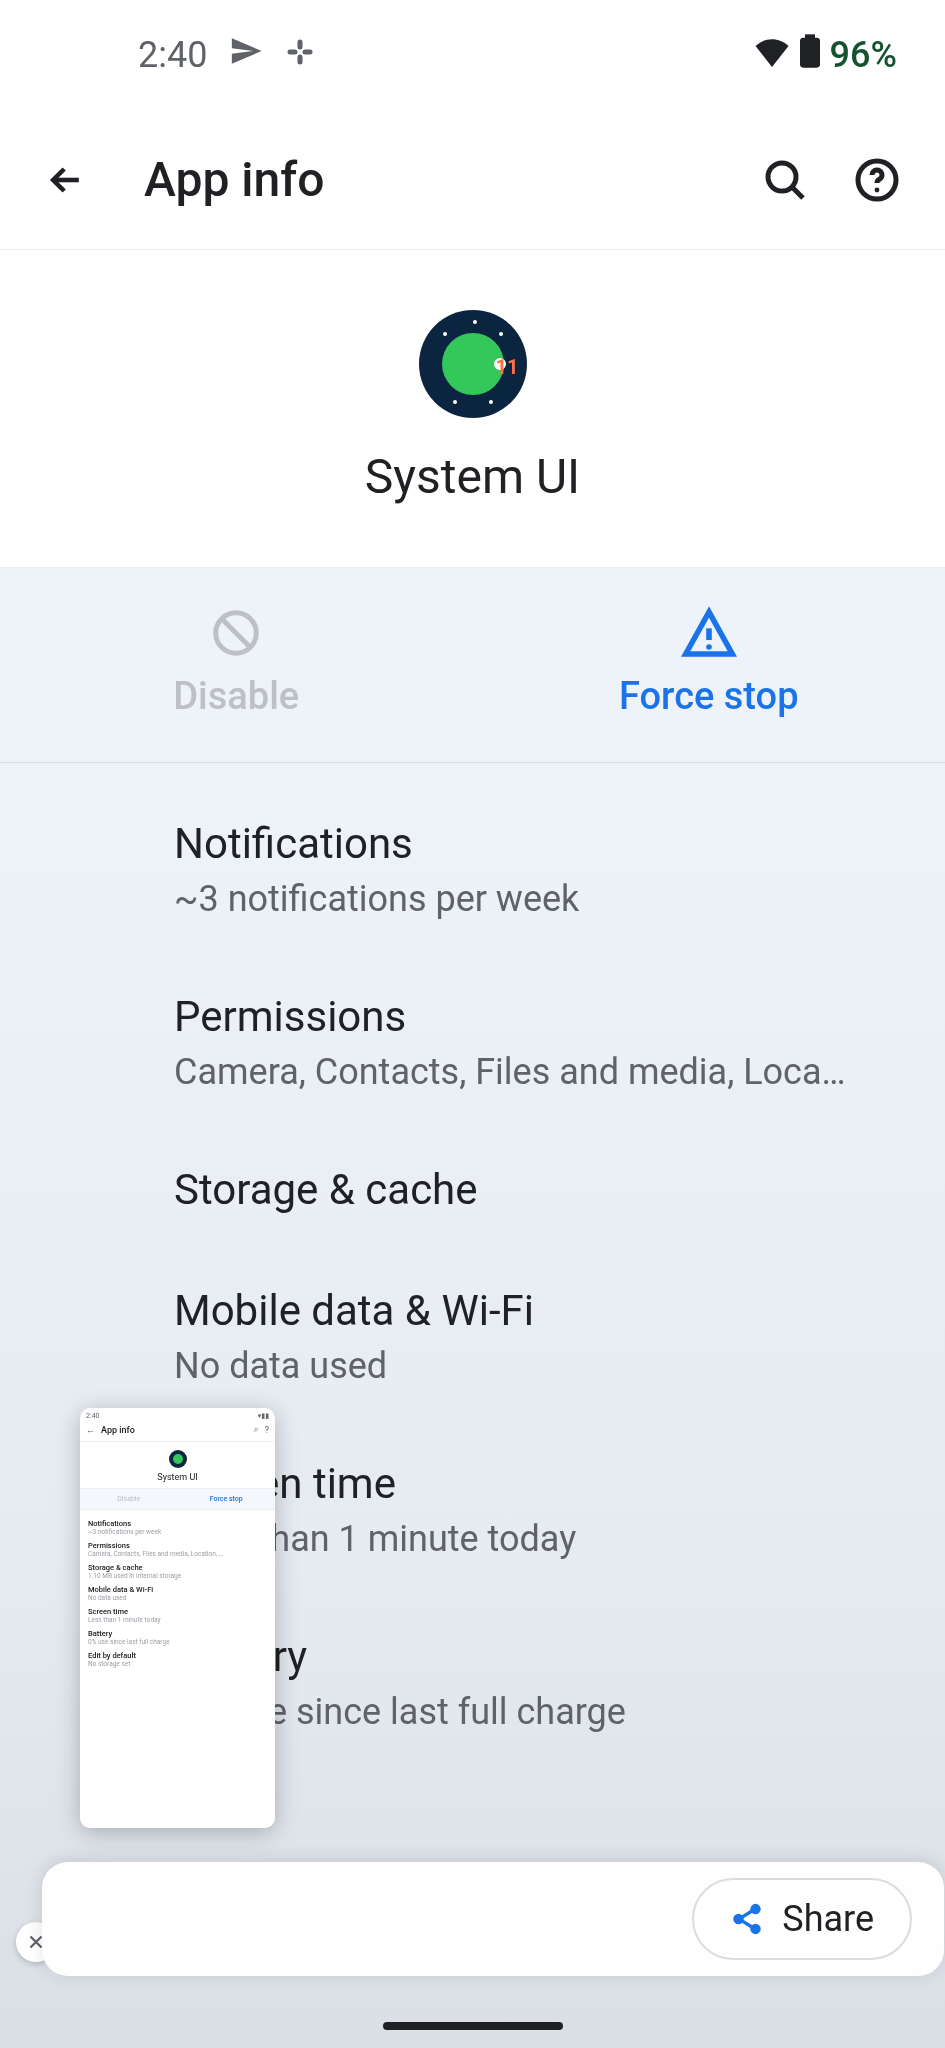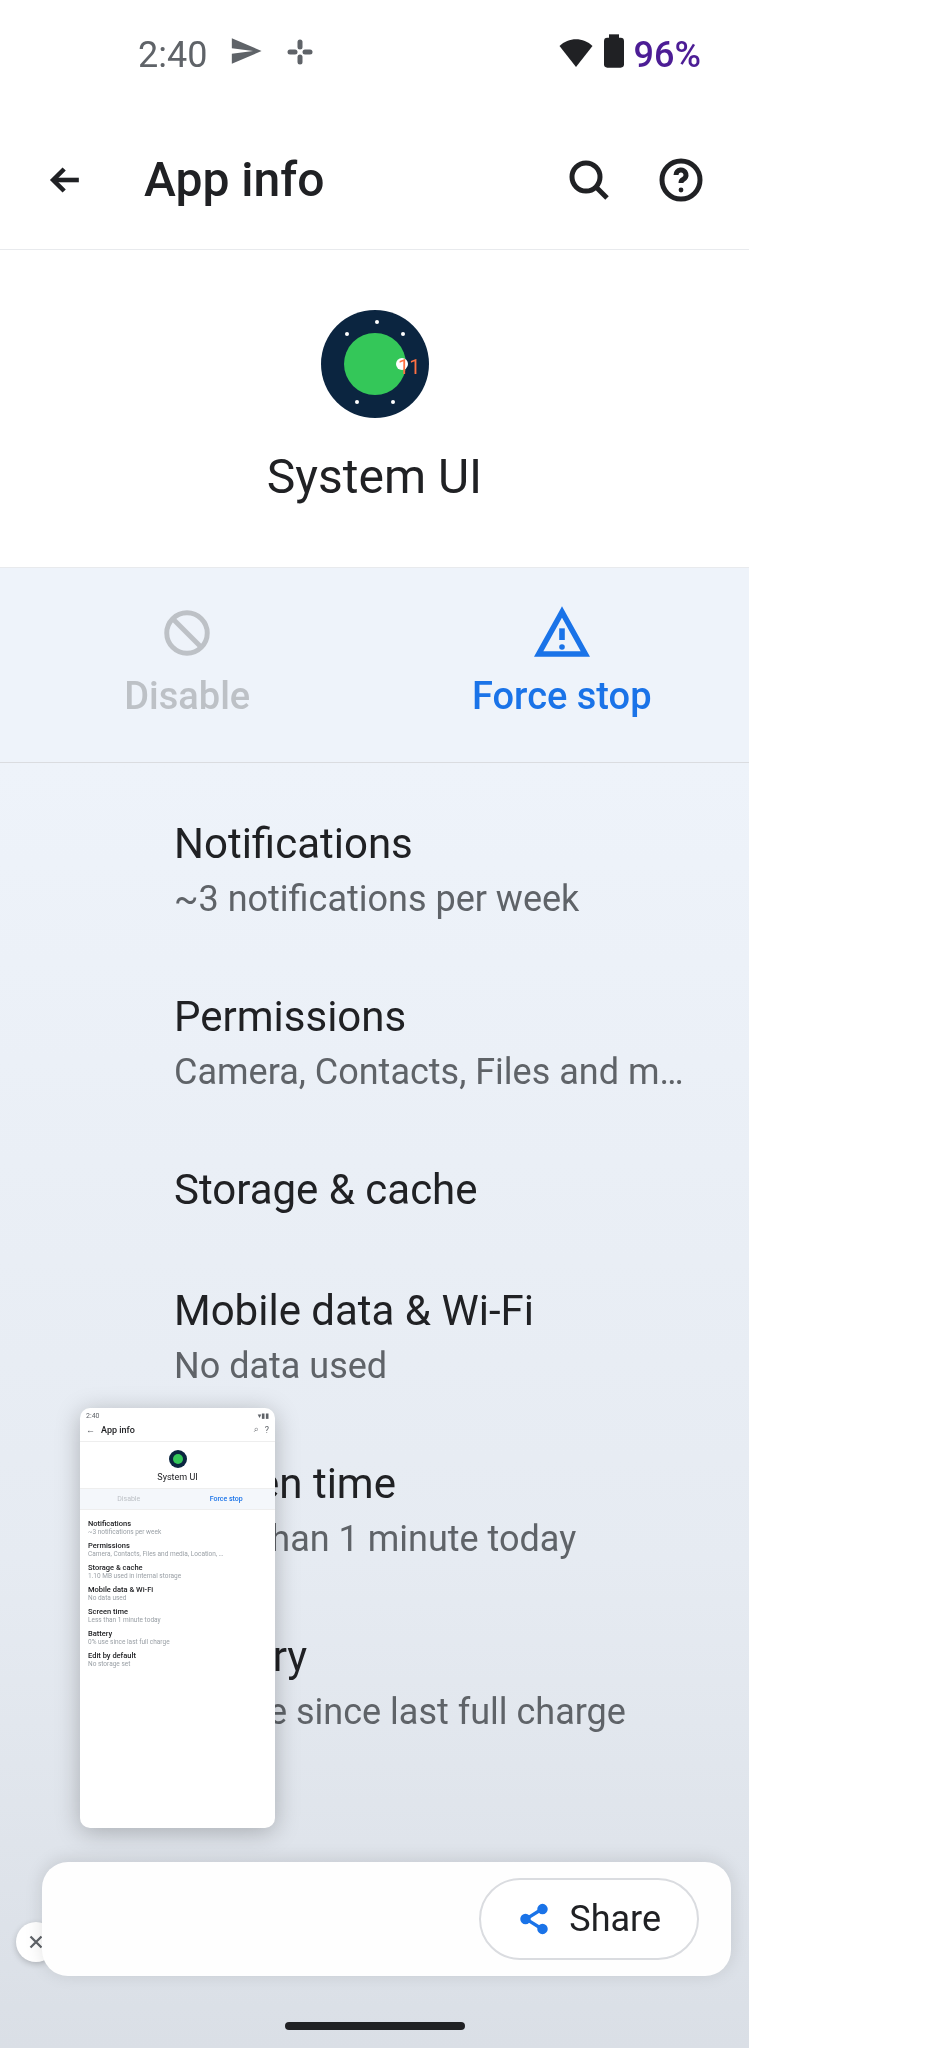--- a/index.html
+++ b/index.html
@@ -1,36 +1,36 @@
 <!DOCTYPE html>
 <html><head>
 <meta charset="utf-8">
 <style>
   * { box-sizing: border-box; margin: 0; padding: 0; }
   html, body { width: 945px; height: 2048px; font-family: Roboto, Arial, sans-serif; background: #fff; color: #202124; overflow: hidden; }
-  .screen { width: 749px; height: 2048px; position: relative; background: #fff; }
+  .screen { width: 945px; height: 2048px; position: relative; background: #fff; }
 
   
   .status-bar { height: 110px; display: flex; align-items: center; justify-content: space-between; padding: 0 48px 0 138px; font-size: 36px; color: #5f6368; }
   .status-left { display: flex; align-items: center; gap: 22px; }
-  .status-right { display: flex; align-items: center; gap: 10px; font-weight: 500; color:#4c1d95; }
+  .status-right { display: flex; align-items: center; gap: 10px; font-weight: 500; color:#14532d; }
 
   
   .app-bar { height: 140px; display: flex; align-items: center; padding: 0 36px; border-bottom: 1px solid #e8eaed; }
   .app-bar .back { width: 60px; height: 60px; display: flex; align-items: center; justify-content: center; }
   .app-bar .title { font-size: 48px; font-weight: 500; margin-left: 48px; flex: 1; }
   .app-bar .actions { display: flex; gap: 28px; }
   .icon-btn { width: 64px; height: 64px; display: flex; align-items: center; justify-content: center; cursor: pointer; }
 
   
   .app-header { padding: 60px 0 62px; text-align: center; background:#fff; }
   .app-icon { width: 108px; height: 108px; border-radius: 50%; background: #0b2540; margin: 0 auto 30px; position: relative; display:flex; align-items:center; justify-content:center; }
   .app-icon .inner { width: 62px; height: 62px; border-radius: 50%; background: #34c759; position: relative; }
   .app-icon .dot { position: absolute; right: -2px; top: 50%; transform: translateY(-50%); width: 12px; height: 12px; border-radius: 50%; background: #fff; }
-  .app-icon .eleven { position:absolute; right:8px; top:42%; font-size:20px; font-weight:400; color:#ff7043; }
+  .app-icon .eleven { position:absolute; right:8px; top:42%; font-size:20px; font-weight:700; color:#ff7043; }
   .app-icon .speck { position:absolute; width:4px; height:4px; background:#fff; border-radius:50%; }
   .app-name { font-size: 48px; font-weight: 400; }
 
   
   .action-row { display: flex; border-top: 1px solid #e8eaed; border-bottom: 1px solid #dadce0; background: #eef3fa; }
   .action-cell { flex: 1; padding: 38px 0 44px; text-align: center; }
   .action-cell .lbl { font-size: 38px; margin-top: 14px; font-weight: 500; }
   .action-cell.disabled { color: #bdc1c6; }
   .action-cell.primary { color: #1a73e8; }
   .action-cell svg { display:block; margin:0 auto; }
@@ -54,21 +54,21 @@
   .preview .p-actions { display:flex; border-top:1px solid #eee; border-bottom:1px solid #eee; background:#f4f7fb; }
   .preview .p-actions div { flex:1; text-align:center; padding:6px 0; font-size:7px; }
   .preview .p-actions .a1 { color:#bdc1c6; }
   .preview .p-actions .a2 { color:#1a73e8; font-weight:500; }
   .preview .p-list { padding:4px 8px; }
   .preview .p-item { margin:5px 0; }
   .preview .p-item .pp { font-size:7.5px; color:#202124; font-weight:500; }
   .preview .p-item .ps { font-size:6.5px; color:#9aa0a6; }
 
   
-  .shot-bar { position: absolute; left: 18px; right: 18px; bottom: 72px; height: 114px; background: #fefefe; border-radius: 26px; box-shadow: 0 -2px 18px rgba(0,0,0,.12); display:flex; align-items:center; justify-content:flex-end; gap: 15px; padding: 0 32px; margin-left: 24px; }
+  .shot-bar { position: absolute; left: 18px; right: 1px; bottom: 72px; height: 114px; background: #fefefe; border-radius: 26px; box-shadow: 0 -2px 18px rgba(0,0,0,.12); display:flex; align-items:center; justify-content:flex-end; gap: 15px; padding: 0 32px; margin-left: 24px; }
   .chip { display:flex; align-items:center; gap: 18px; border:2px solid #dadce0; border-radius: 44px; padding: 18px 36px; font-size: 36px; color: #202124; cursor:pointer; background:#fff; }
   .chip svg { flex-shrink:0; }
 
   
   .nav-handle { position:absolute; bottom:18px; left:50%; transform:translateX(-50%); width:180px; height:8px; border-radius:4px; background:#202124; }
 </style>
 </head>
 <body>
 
 <div class="screen">

